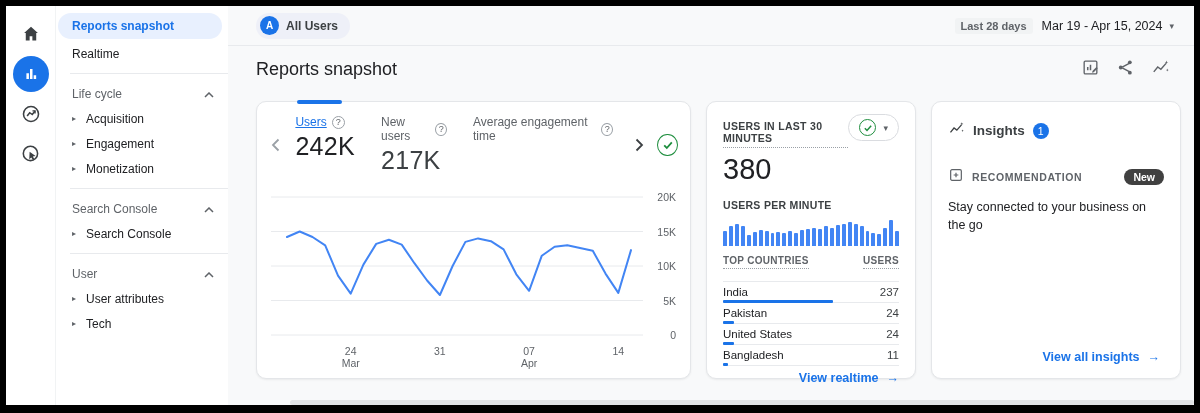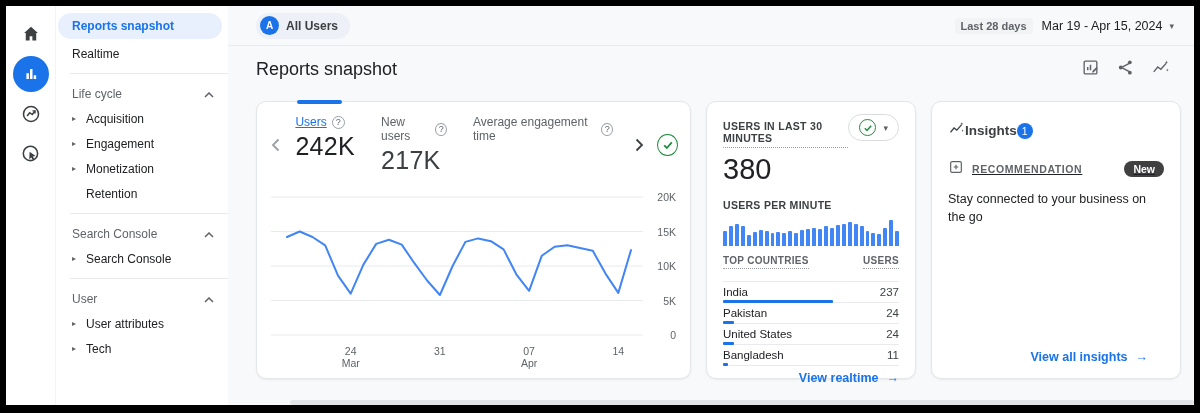--- a/index.html
+++ b/index.html
@@ -71,28 +71,28 @@
   .rt-bars .bar { flex:1; background:#4285f4; border-radius:1px 1px 0 0; }
   .ct-head { display:flex; justify-content:space-between; margin-top:9px; padding-bottom:12px; border-bottom:1px solid #e8eaed; }
   .ct-head span { font-size:10px; font-weight:bold; color:#5f6368; letter-spacing:.3px; border-bottom:1px dotted #9aa0a6; padding-bottom:2px; }
   .ct-row { position:relative; height:21px; display:flex; align-items:center; justify-content:space-between; border-bottom:1px solid #e8eaed; font-size:11.5px; cursor:pointer; }
   .ct-row .ct-bar { position:absolute; left:0; bottom:-1px; height:3px; background:#1a73e8; border-radius:1px; }
   .ct-val { color:#3c4043; }
   .card-link { color:#1a73e8; font-size:12.5px; font-weight:bold; display:flex; align-items:center; gap:8px; cursor:pointer; }
   .rt-link { justify-content:flex-end; margin-top:5px; }
 
   
-  .ins-head { display:flex; align-items:center; margin-top:4px; }
+  .ins-head { display:flex; align-items:center; gap:8px; margin-top:4px; }
   .ins-title { font-size:13.5px; color:#3c4043; font-weight:bold; }
   .ins-badge { width:16px; height:16px; border-radius:50%; background:#1a73e8; color:#fff; font-size:10.5px; display:flex; align-items:center; justify-content:center; }
-  .rec-row { display:flex; align-items:center; gap:8px; margin-top:18px;text-decoration:underline; }
+  .rec-row { display:flex; align-items:center; gap:8px; margin-top:26px; }
   .rec-label { font-size:10.5px; font-weight:bold; color:#5f6368; letter-spacing:.6px; flex:1; }
   .new-pill { background:#404040; color:#fff; font-size:10.5px; font-weight:bold; border-radius:10px; padding:2px 9px; }
   .ins-text { font-size:12.5px; color:#202124; line-height:1.45; margin-top:11px; width:212px; }
-  .ins-link { position:absolute; right:32px; bottom:14px; }
+  .ins-link { position:absolute; right:20px; bottom:14px; }
 
   .hscroll { position:absolute; bottom:0; left:62px; right:0; height:5px; background:#e1e3e6; border-radius:3px; cursor:pointer; }
 
   text { font-family:"Liberation Sans","DejaVu Sans",sans-serif; }
 </style>
 </head>
 <body>
 
 <div class="page">
 
@@ -144,24 +144,20 @@
         <span class="tree-arrow">▸</span>
         <span>Acquisition</span>
       </div>
       <div class="nav-child">
         <span class="tree-arrow">▸</span>
         <span>Engagement</span>
       </div>
       <div class="nav-child">
         <span class="tree-arrow">▸</span>
         <span>Monetization</span>
-      </div>
-      <div class="nav-child">
-        <span class="tree-arrow"></span>
-        <span>Retention</span>
       </div>
       <div class="nav-divider"></div>
       <div class="nav-header">
         <span class="hdr-label">Search Console</span>
         <span><svg width="10" height="6" viewBox="0 0 10 6" fill="none" stroke="#5f6368" stroke-width="1.5">
             <path d="M1 5l4-4 4 4"></path>
           </svg></span>
       </div>
       <div class="nav-child">
         <span class="tree-arrow">▸</span>

